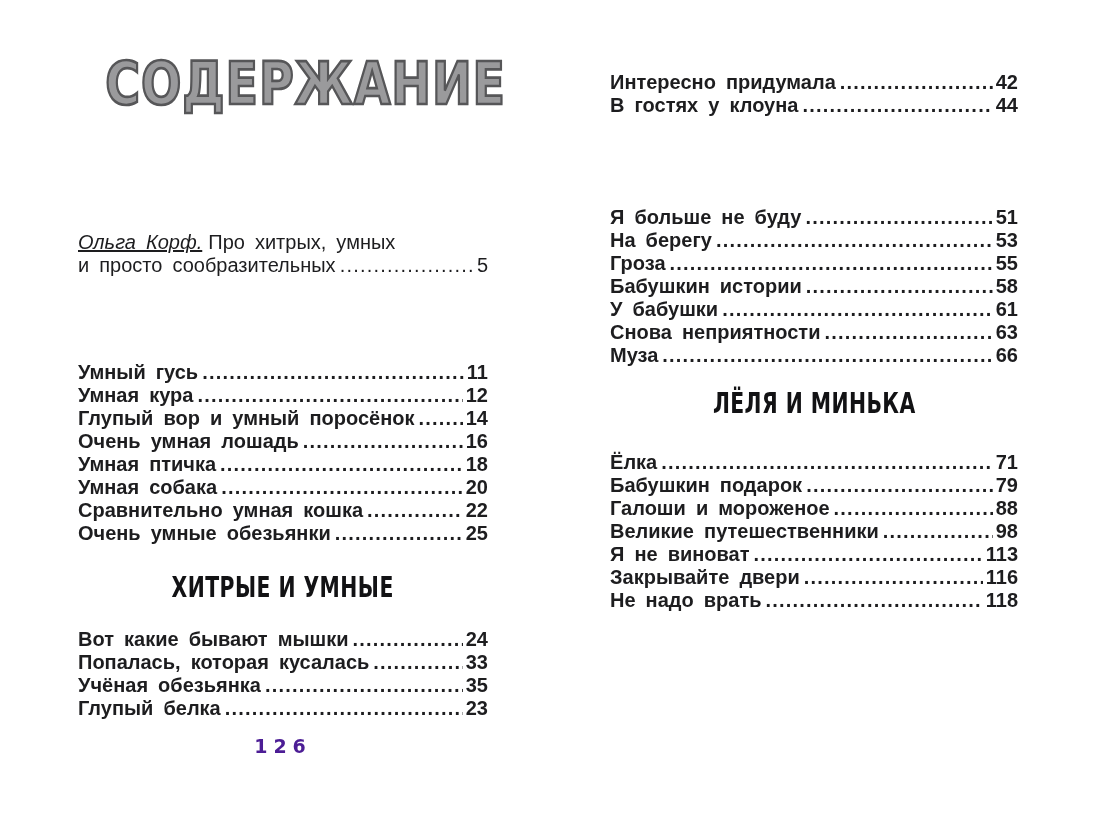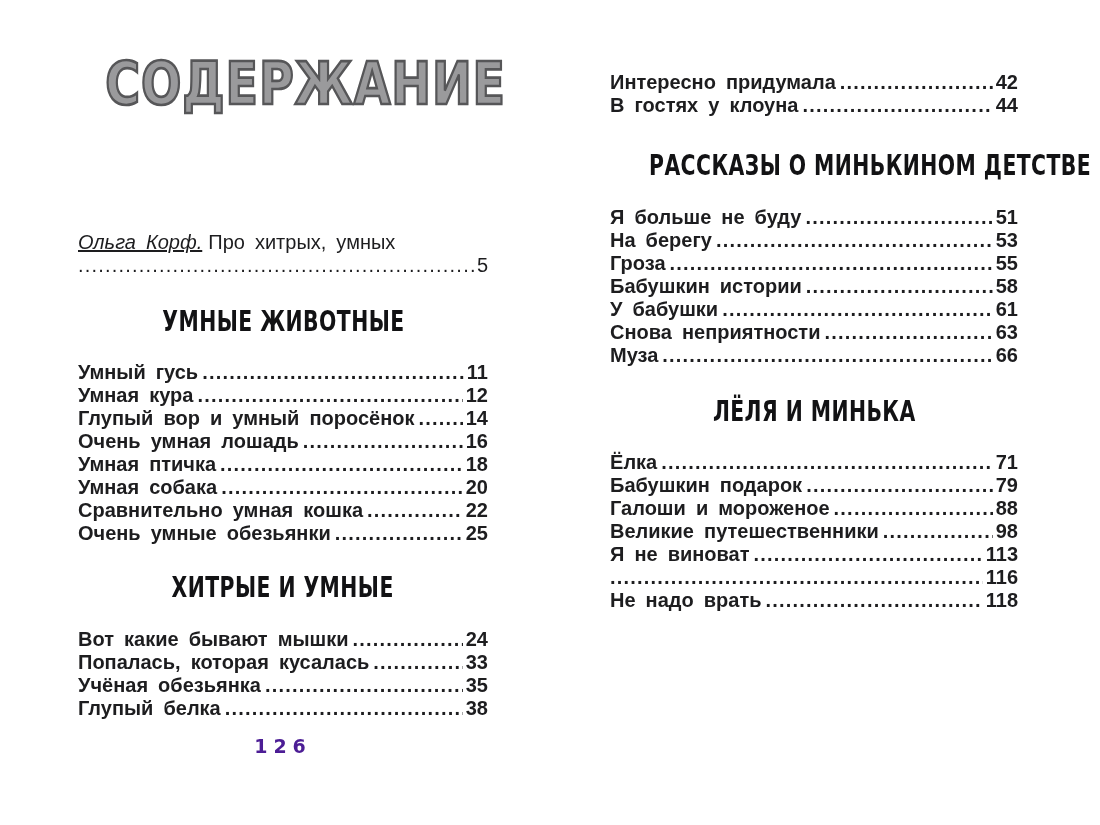--- a/index.html
+++ b/index.html
@@ -71,47 +71,45 @@
 
   
   #l-sec1-title { top:308px; }
   #l-list1      { top:361px; }
   #l-sec2-title { top:574px; }
   #l-list2      { top:628px; }
 
   #r-cont-list  { top:71px;  }
   #r-sec1-title { top:152px; }
   #r-list1      { top:206px; }
-  #r-sec2-title { top:398px; }
+  #r-sec2-title { top:390px; }
   #r-list2      { top:451px; }
 </style>
 </head>
 <body>
 
 <div class="page">
 
   <div class="col col-left">
 
     <div class="main-heading">
       <span>СОДЕРЖАНИЕ</span>
     </div>
 
     <div class="intro">
       <div class="line1">
         <span class="author">Ольга Корф.</span><span>Про хитрых, умных</span>
       </div>
       <div class="row">
+        <span class="t">и просто сообразительных</span>
         <span class="leader">............................................................................................................................................</span>
         <span class="pg">5</span>
       </div>
     </div>
 
-    <div class="sec-title" id="l-sec1-title">
-      <span>УМНЫЕ ЖИВОТНЫЕ</span>
-    </div>
 
     <div class="list" id="l-list1">
 
         <div class="row">
           <span class="t">Умный гусь</span>
           <span class="leader">............................................................................................................................................</span>
           <span class="pg">11</span>
         </div>
 
         <div class="row">
@@ -177,21 +175,21 @@
 
         <div class="row">
           <span class="t">Учёная обезьянка</span>
           <span class="leader">............................................................................................................................................</span>
           <span class="pg">35</span>
         </div>
 
         <div class="row">
           <span class="t">Глупый белка</span>
           <span class="leader">............................................................................................................................................</span>
-          <span class="pg">38</span>
+          <span class="pg">23</span>
         </div>
       </div>
 
     <div class="folio">126</div>
   </div>
 
   <div class="col col-right">
 
     <div class="list" id="r-cont-list">
 
@@ -201,23 +199,20 @@
           <span class="pg">42</span>
         </div>
 
         <div class="row">
           <span class="t">В гостях у клоуна</span>
           <span class="leader">............................................................................................................................................</span>
           <span class="pg">44</span>
         </div>
       </div>
 
-    <div class="sec-title" id="r-sec1-title">
-      <span>РАССКАЗЫ О МИНЬКИНОМ ДЕТСТВЕ</span>
-    </div>
 
     <div class="list" id="r-list1">
 
         <div class="row">
           <span class="t">Я больше не буду</span>
           <span class="leader">............................................................................................................................................</span>
           <span class="pg">51</span>
         </div>
 
         <div class="row">
@@ -287,20 +282,21 @@
           <span class="pg">98</span>
         </div>
 
         <div class="row">
           <span class="t">Я не виноват</span>
           <span class="leader">............................................................................................................................................</span>
           <span class="pg">113</span>
         </div>
 
         <div class="row">
+          <span class="t">Закрывайте двери</span>
           <span class="leader">............................................................................................................................................</span>
           <span class="pg">116</span>
         </div>
 
         <div class="row">
           <span class="t">Не надо врать</span>
           <span class="leader">............................................................................................................................................</span>
           <span class="pg">118</span>
         </div>
       </div>

